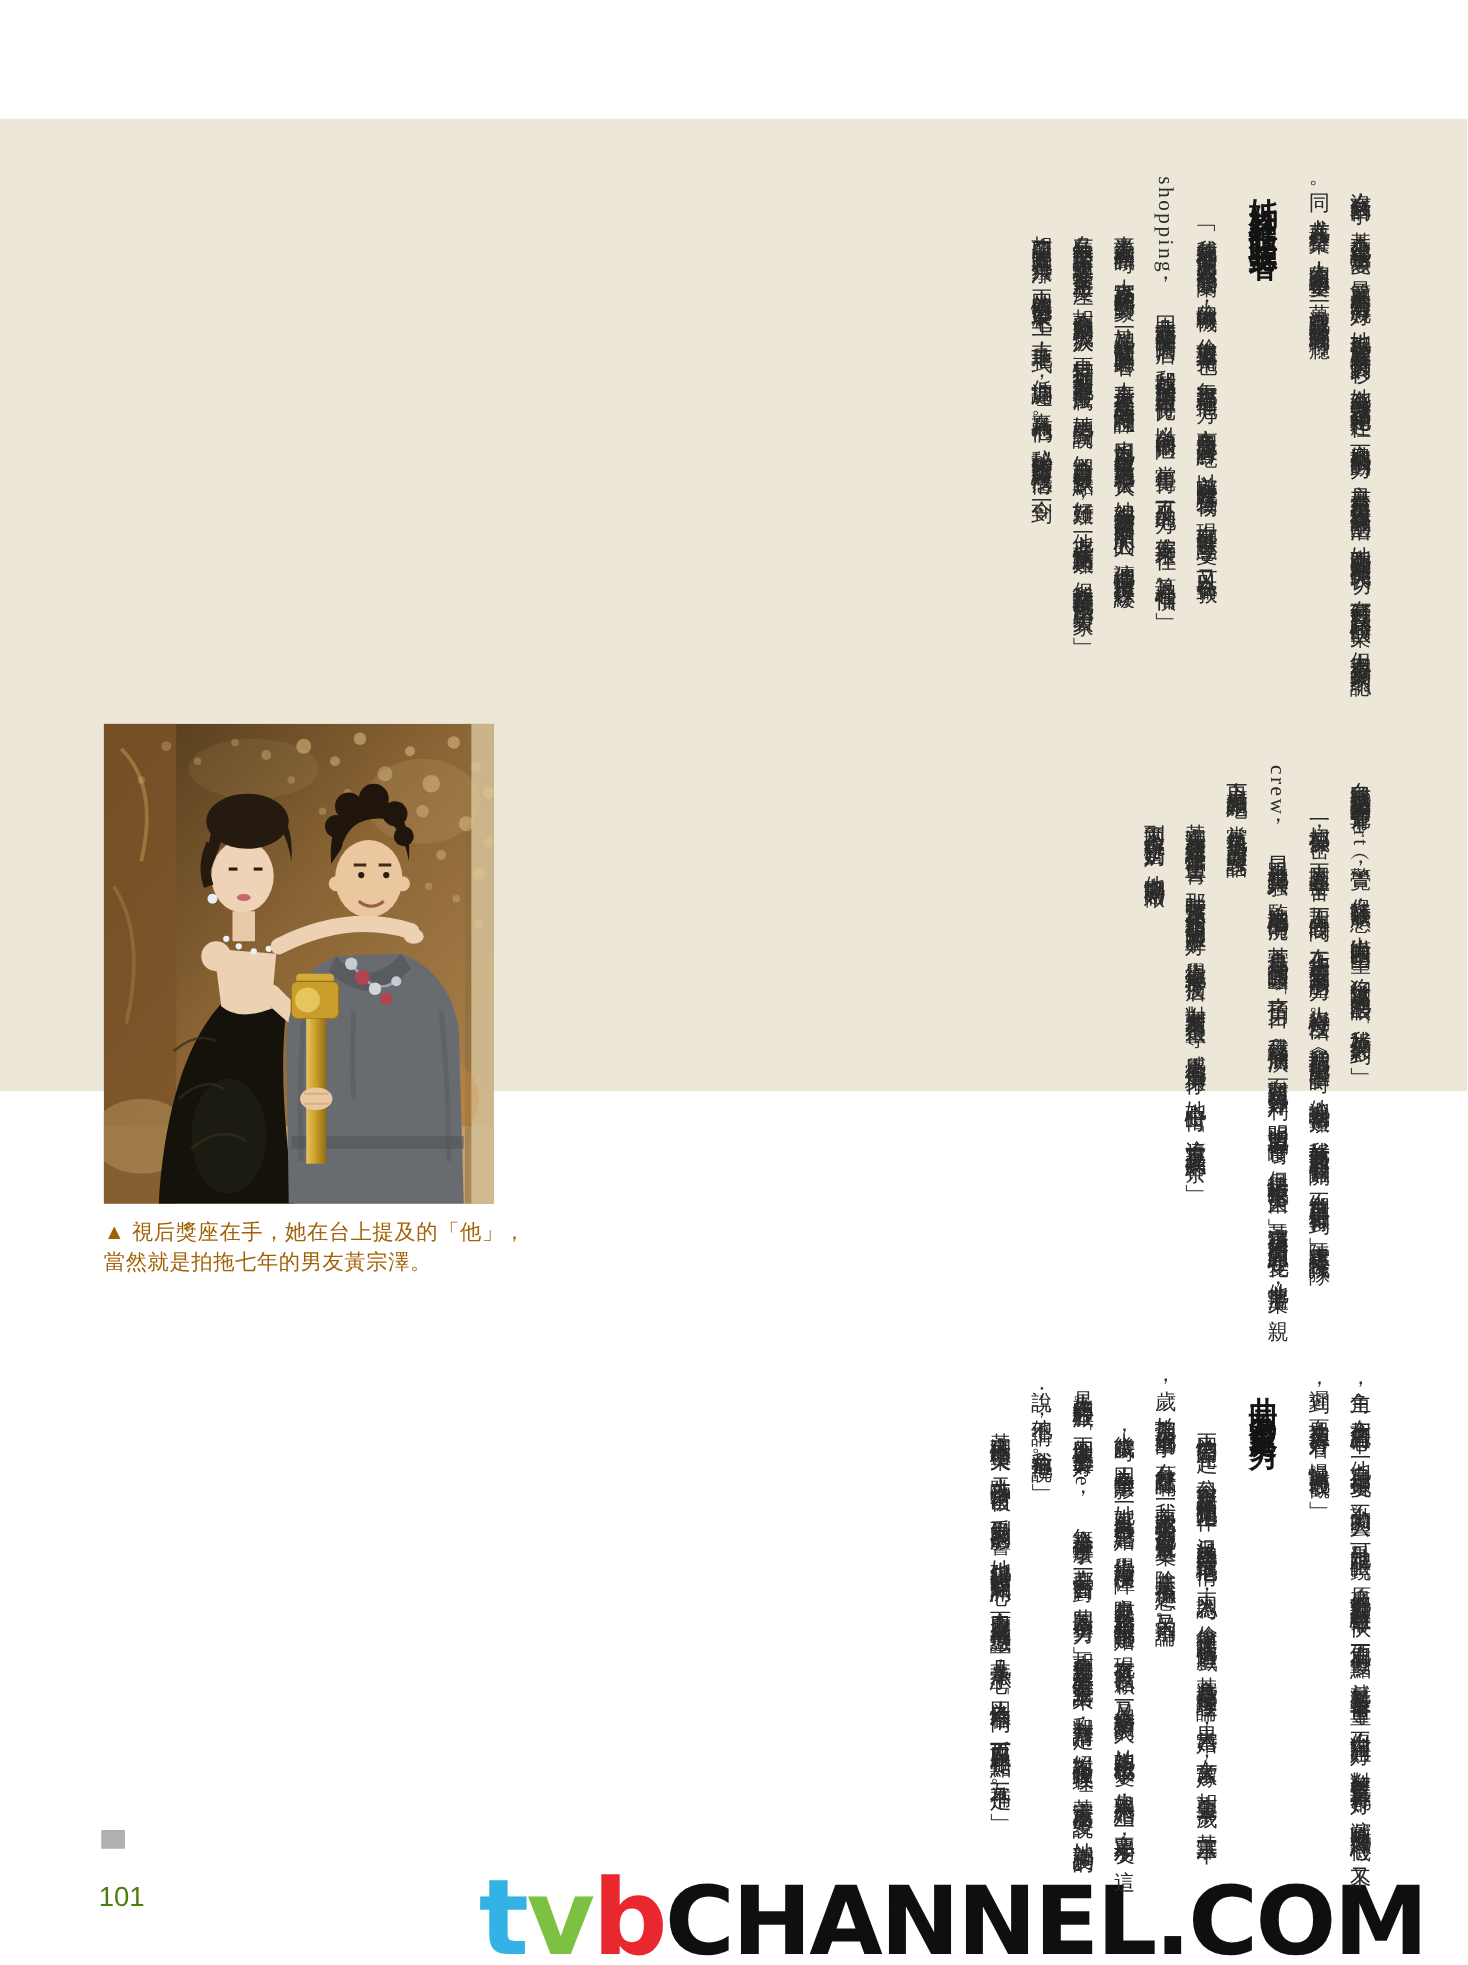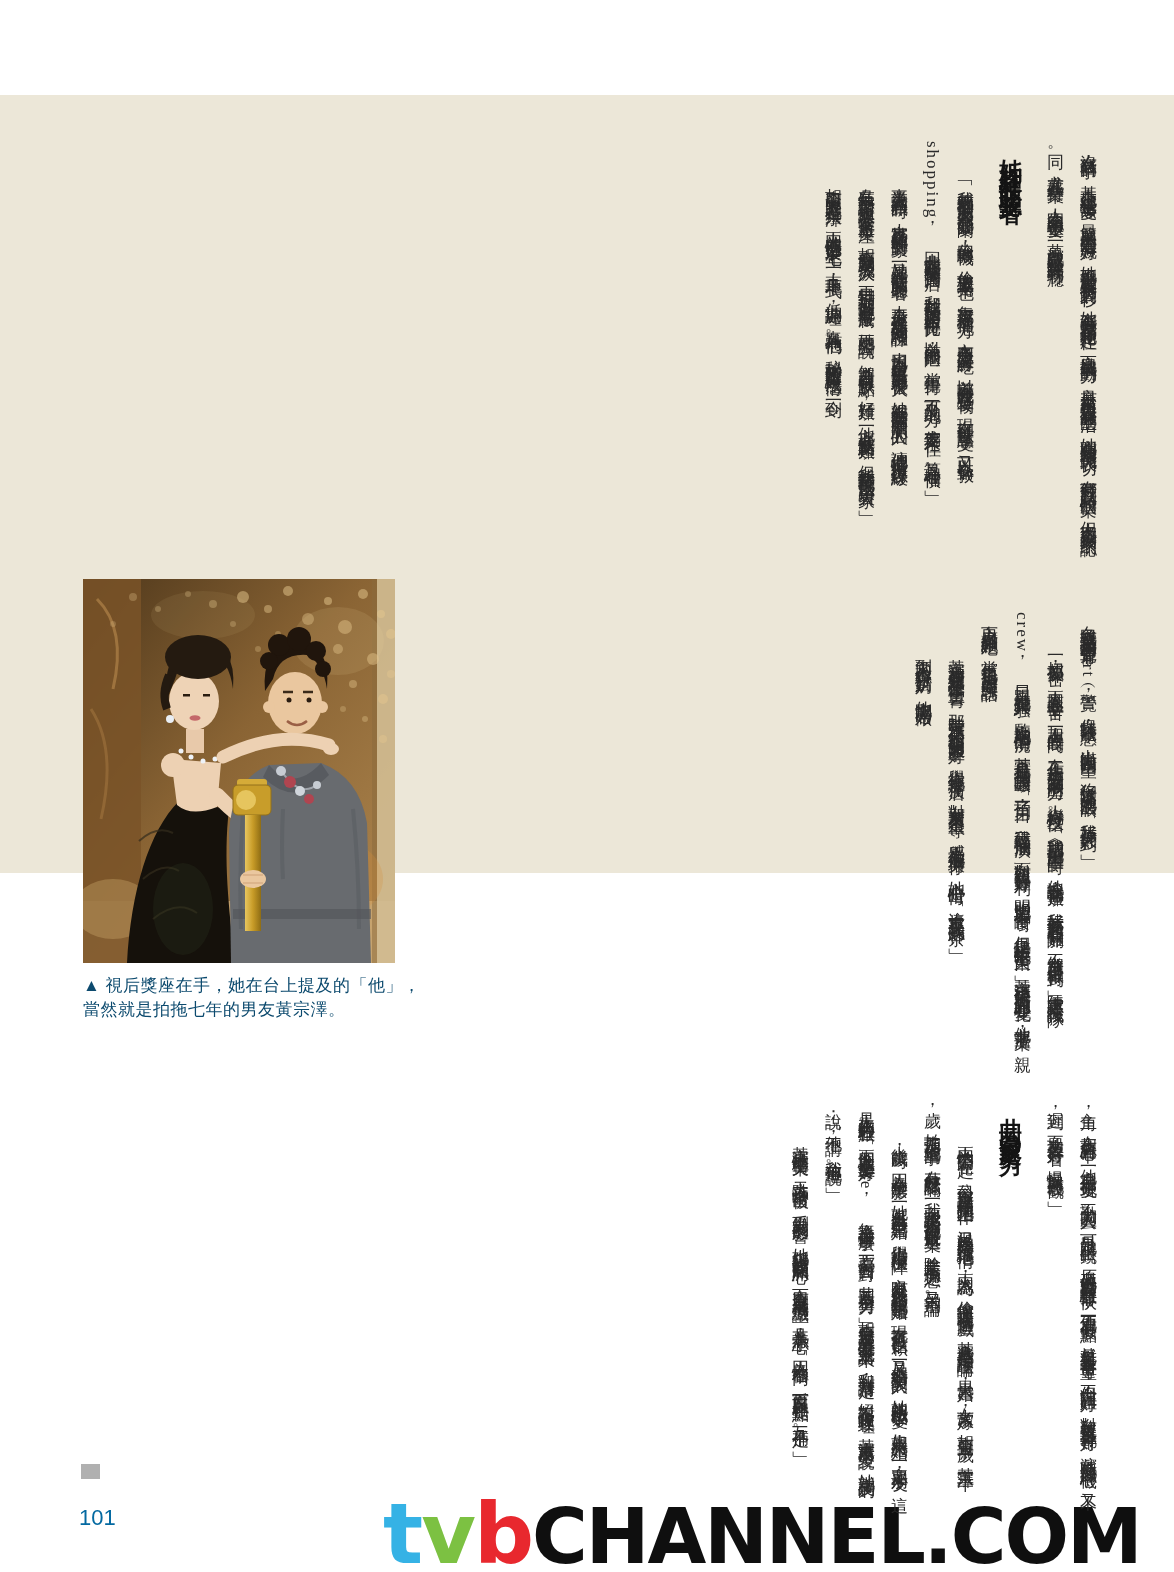--- a/index.html
+++ b/index.html
@@ -31,30 +31,30 @@
   .block-c{top:1099px;height:386px;}
 
   .photo{
     position:absolute;left:83px;top:579px;width:312px;height:384px;
     margin:0;z-index:2;
   }
   .caption{
     position:absolute;left:83px;top:974px;width:352px;
     font-family:"Liberation Sans",sans-serif;
     font-size:17px;line-height:1.42;letter-spacing:0.5px;
-    color:#0c4a6e;z-index:3;
+    color:#a16207;z-index:3;
   }
   .endmark{
     position:absolute;left:81px;top:1464px;width:19px;height:15px;
     background:#b0b0b0;z-index:3;
   }
   .pagenum{
     position:absolute;left:79px;top:1505px;
     font-family:"Liberation Sans",sans-serif;
-    font-size:22px;color:#0369a1;z-index:3;
+    font-size:22px;color:#4d7c0f;z-index:3;
   }
   .watermark{
     position:absolute;left:383px;top:1492px;z-index:1;
     font-family:"DejaVu Sans",sans-serif;font-weight:bold;
     font-size:76px;line-height:1;letter-spacing:-2px;white-space:nowrap;
   }
   .wm-t{color:#35b2e5;font-size:84px;}
   .wm-v{color:#7cc142;font-size:84px;}
   .wm-b{color:#e8282e;font-size:84px;}
   .wm-rest{color:#0f0f0f;text-transform:uppercase;}

